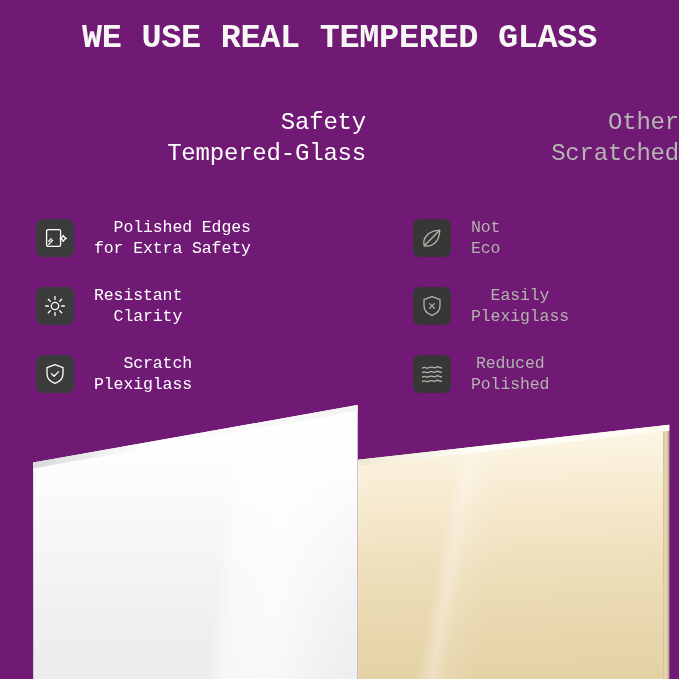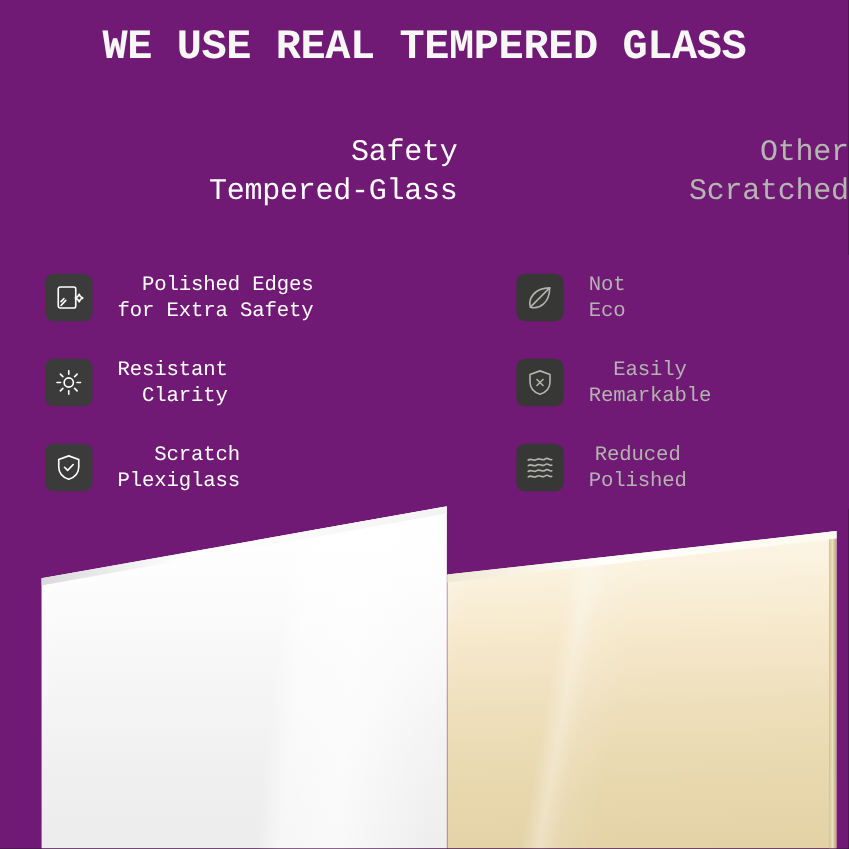--- a/index.html
+++ b/index.html
@@ -259,21 +259,21 @@
 
       <div class="feature-row">
         <span class="icon-tile">
           <svg width="24" height="24" viewBox="0 0 24 24" fill="none" stroke="#b3b3af" stroke-width="1.3" stroke-linecap="round" stroke-linejoin="round">
             <path d="M12 2.7 L20 5.6 V11.5 C20 16.3 16.6 19.8 12 21.4 C7.4 19.8 4 16.3 4 11.5 V5.6 Z"></path>
             <path d="M9.6 9.6 L14.4 14.4"></path>
             <path d="M14.4 9.6 L9.6 14.4"></path>
           </svg>
         </span>
         <span class="feature-text">Easily
-Remarkable</span>
+Plexiglass</span>
       </div>
 
       <div class="feature-row">
         <span class="icon-tile">
           <svg width="24" height="24" viewBox="0 0 24 24" fill="none" stroke="#b3b3af" stroke-width="1.3" stroke-linecap="round">
             <path d="M2.6 6.1 C5 3.9 6.9 7.6 9.3 5.6 C11.7 3.6 13.6 7.3 16 5.3 C18.4 3.3 19.6 6.6 21.4 5.6"></path>
             <path d="M2.6 10.6 C5 8.4 6.9 12.1 9.3 10.1 C11.7 8.1 13.6 11.8 16 9.8 C18.4 7.8 19.6 11.1 21.4 10.1"></path>
             <path d="M2.6 15.1 C5 12.9 6.9 16.6 9.3 14.6 C11.7 12.6 13.6 16.3 16 14.3 C18.4 12.3 19.6 15.6 21.4 14.6"></path>
             <path d="M2.6 19.6 C5 17.4 6.9 21.1 9.3 19.1 C11.7 17.1 13.6 20.8 16 18.8 C18.4 16.8 19.6 20.1 21.4 19.1"></path>
           </svg>

